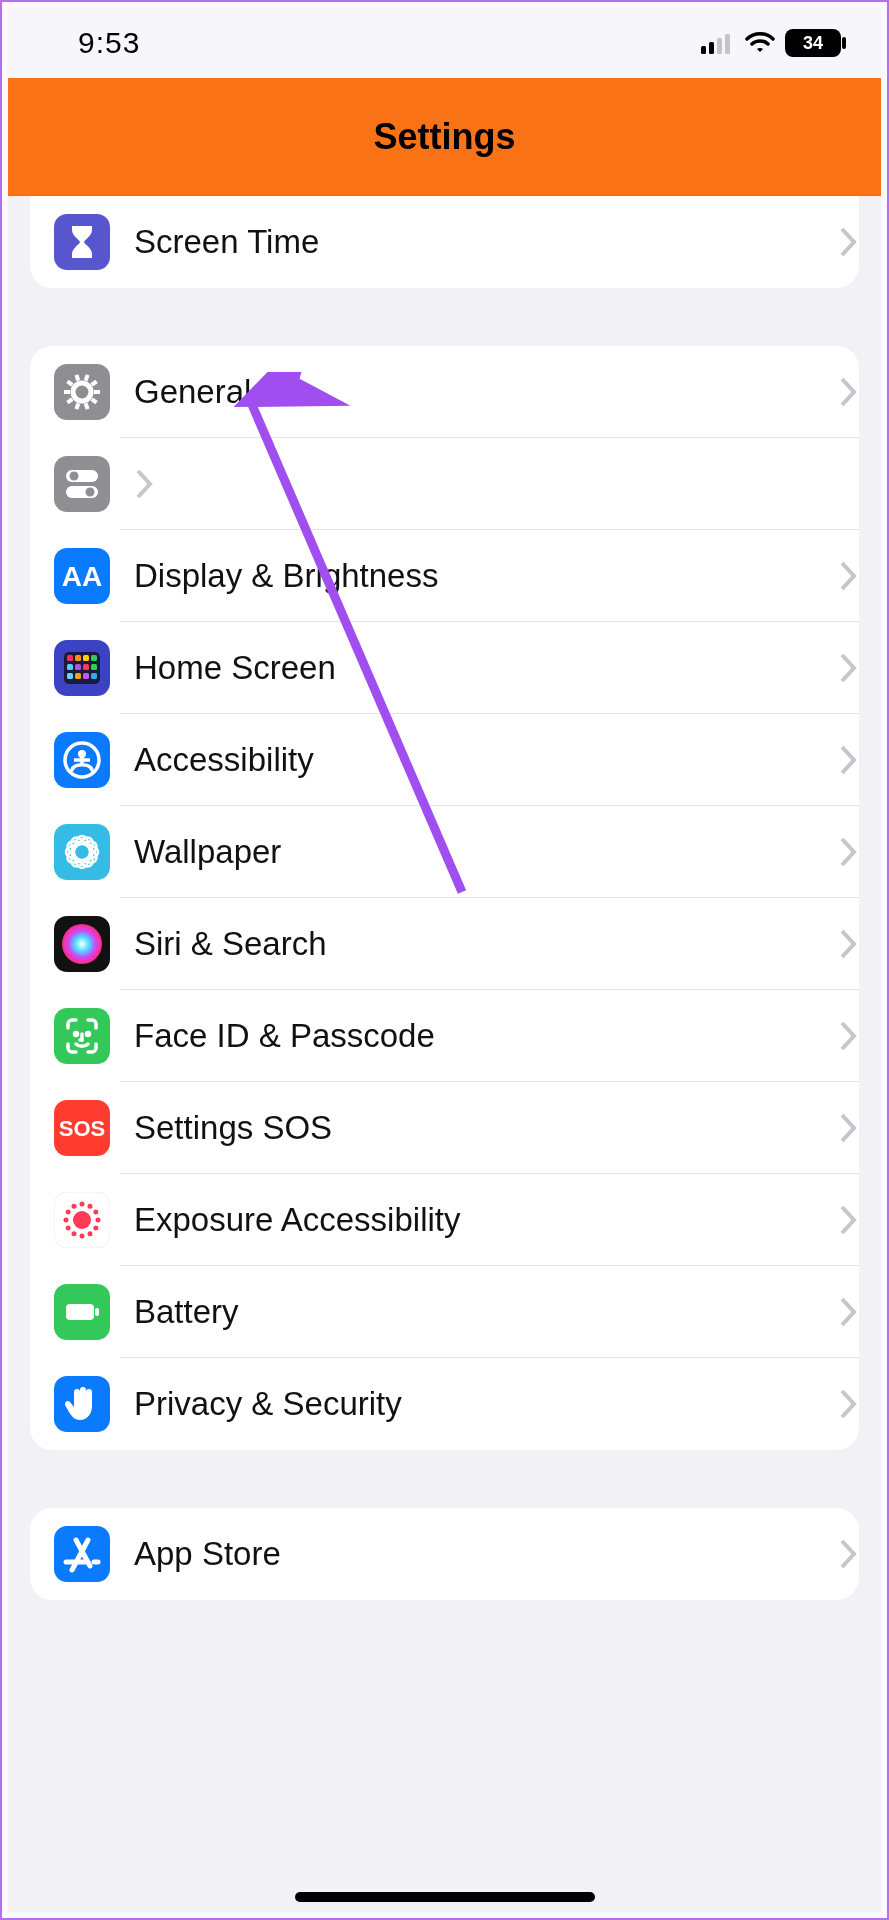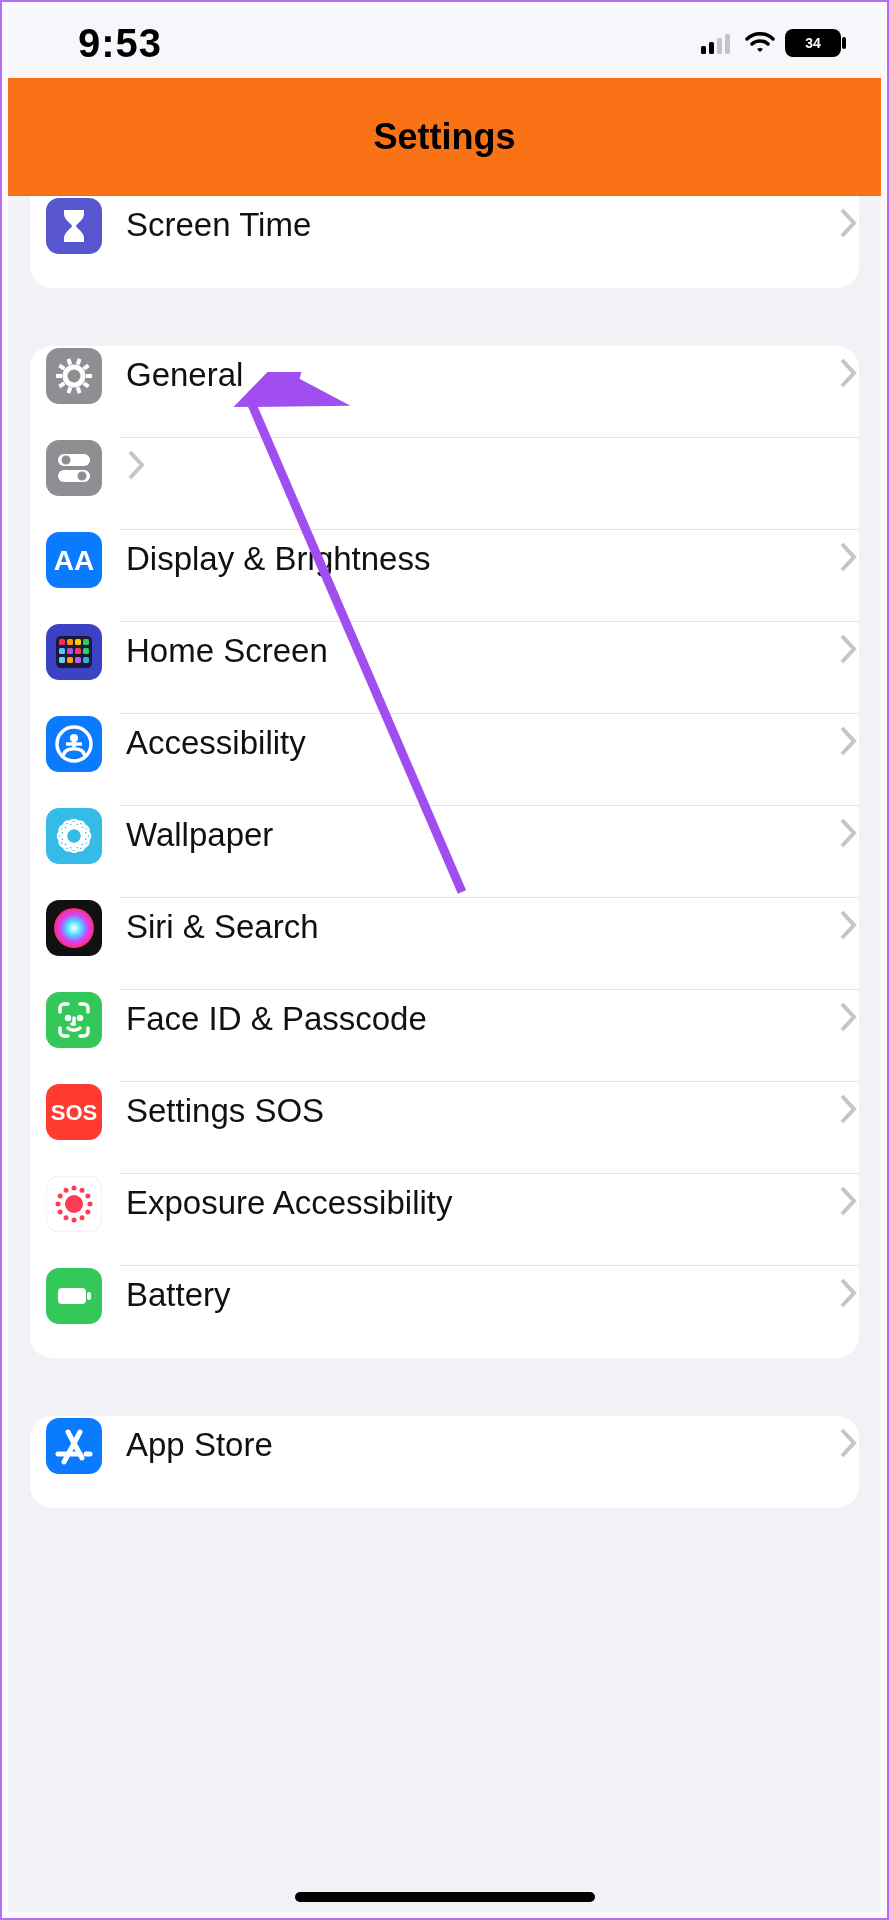--- a/index.html
+++ b/index.html
@@ -19,27 +19,27 @@
   }
   
   .status-bar {
     height: 70px;
     display: flex;
     align-items: center;
     justify-content: space-between;
     padding: 0 40px 0 70px;
     background: #f7f6fa;
   }
-  .sb-time { font-size: 40px; font-weight: 700; letter-spacing: 1px; }
+  .sb-time { font-size: 30px; font-weight: 400; letter-spacing: 1px; }
   .sb-right { display: flex; align-items: center; gap: 10px; }
   .sb-right svg { display: block; }
   .battery-pill {
     display: flex; align-items: center; justify-content: center;
     width: 56px; height: 28px; border-radius: 8px; background: #000;
-    color: #fff; font-size: 14px; font-weight: 700;
+    color: #fff; font-size: 18px; font-weight: 700;
     position: relative;
   }
   .battery-pill::after {
     content: ""; position: absolute; right: -5px; top: 50%; transform: translateY(-50%);
     width: 4px; height: 12px; background: #000; border-radius: 2px;
   }
   
   .nav-title {
     height: 118px;
     display: flex; align-items: center; justify-content: center;
@@ -56,34 +56,35 @@
   }
   .group {
     background: #fff;
     border-radius: 22px;
     overflow: hidden;
     margin-top: 58px;
   }
   .group.first-partial { margin-top: 0; border-top-left-radius: 0; border-top-right-radius: 0; }
   .row {
     display: flex;
+    align-items: center;
     min-height: 92px;
     padding: 10px 1px 10px 16px;
     position: relative;
   }
   .row .divider {
     position: absolute; left: 90px; right: 0; bottom: 0;
     height: 1px; background: #e3e3e8;
   }
   .row:last-child .divider { display: none; }
   .icon-tile {
     width: 56px; height: 40px; border-radius: 4px;
     display: flex; align-items: center; justify-content: center;
     flex-shrink: 0; margin-right: 24px;
-    font-weight: 700; color: #fff;
+    font-weight: 700; color: #fff; margin-left: 8px;
   }
   .label { font-size: 33px; color: #111; flex: 1; }
   .chev {
     width: 20px; height: 34px;
     stroke: #c5c5ca; stroke-width: 4; fill: none;
   }
   
   .arrow-anno {
     position: absolute;
     left: 224px; top: 364px;
@@ -354,20 +355,32 @@
               <rect x="12" y="20" width="28" height="16" rx="4" fill="#fff"></rect>
               <rect x="41" y="24" width="4" height="8" rx="2" fill="#fff"></rect>
             </svg>
           </span>
       <span class="label">Battery</span>
       <svg class="chev" viewBox="0 0 20 34">
             <polyline points="4,4 16,17 4,30"></polyline>
           </svg>
       <div class="divider"></div>
         </div>
+        <div class="row">
+      <span class="icon-tile">
+            <svg width="56" height="56" viewBox="0 0 56 56">
+              <rect width="56" height="56" rx="13" fill="#0a7aff"></rect>
+              <path d="M20 28V16a3 3 0 016 0V14a3 3 0 016 0v2a3 3 0 016 0v14c0 8-5 14-12 14-5 0-8-3-11-8l-4-7a3 3 0 015-3l4 5" fill="#fff"></path>
+            </svg>
+          </span>
+      <span class="label">Privacy &amp; Security</span>
+      <svg class="chev" viewBox="0 0 20 34">
+            <polyline points="4,4 16,17 4,30"></polyline>
+          </svg>
+      </div>
       </div>
       <div class="group">
         <div class="row">
       <span class="icon-tile">
             <svg width="56" height="56" viewBox="0 0 56 56">
               <rect width="56" height="56" rx="13" fill="#0a7aff"></rect>
               <g stroke="#fff" stroke-width="5" stroke-linecap="round">
                 <line x1="22" y1="14" x2="36" y2="40"></line>
                 <line x1="34" y1="14" x2="18" y2="44"></line>
                 <line x1="12" y1="36" x2="34" y2="36"></line>

